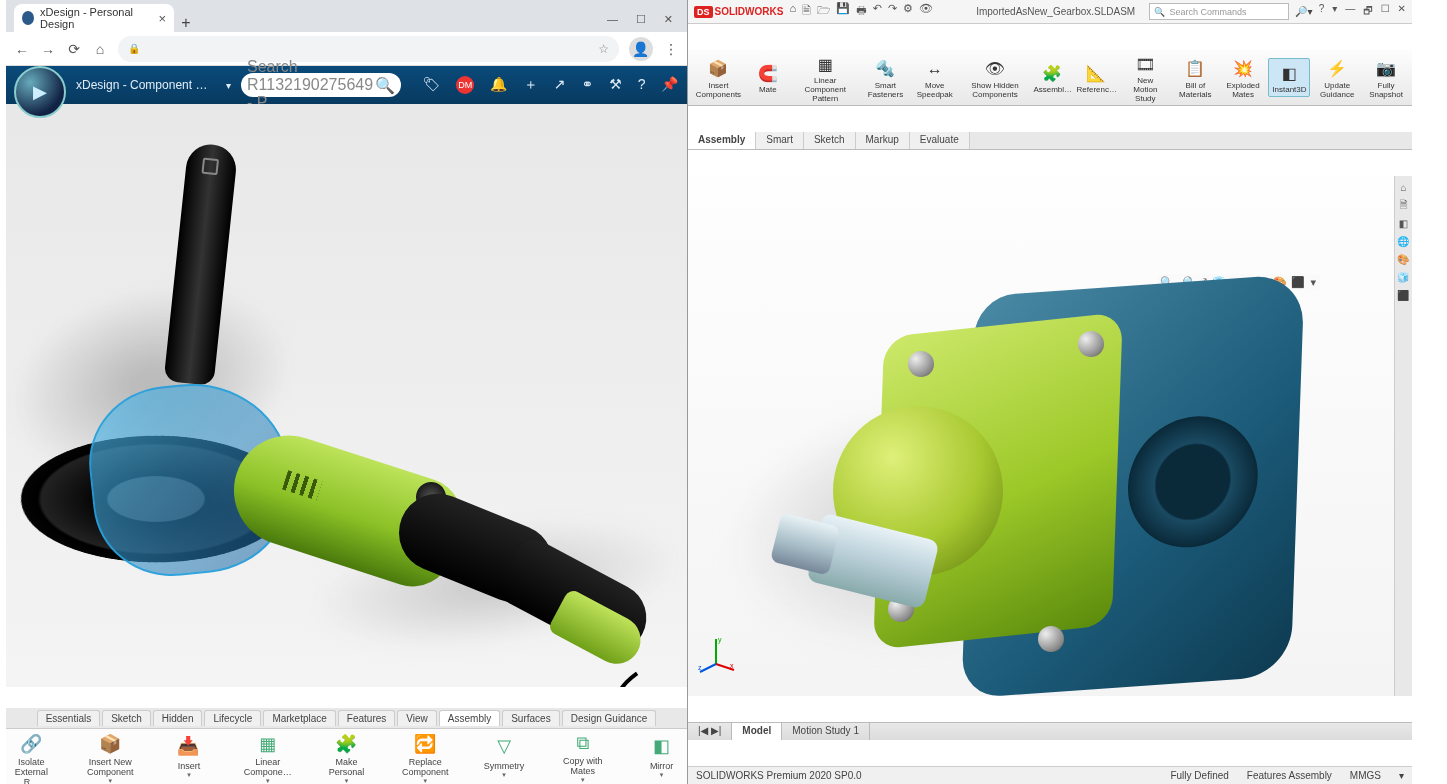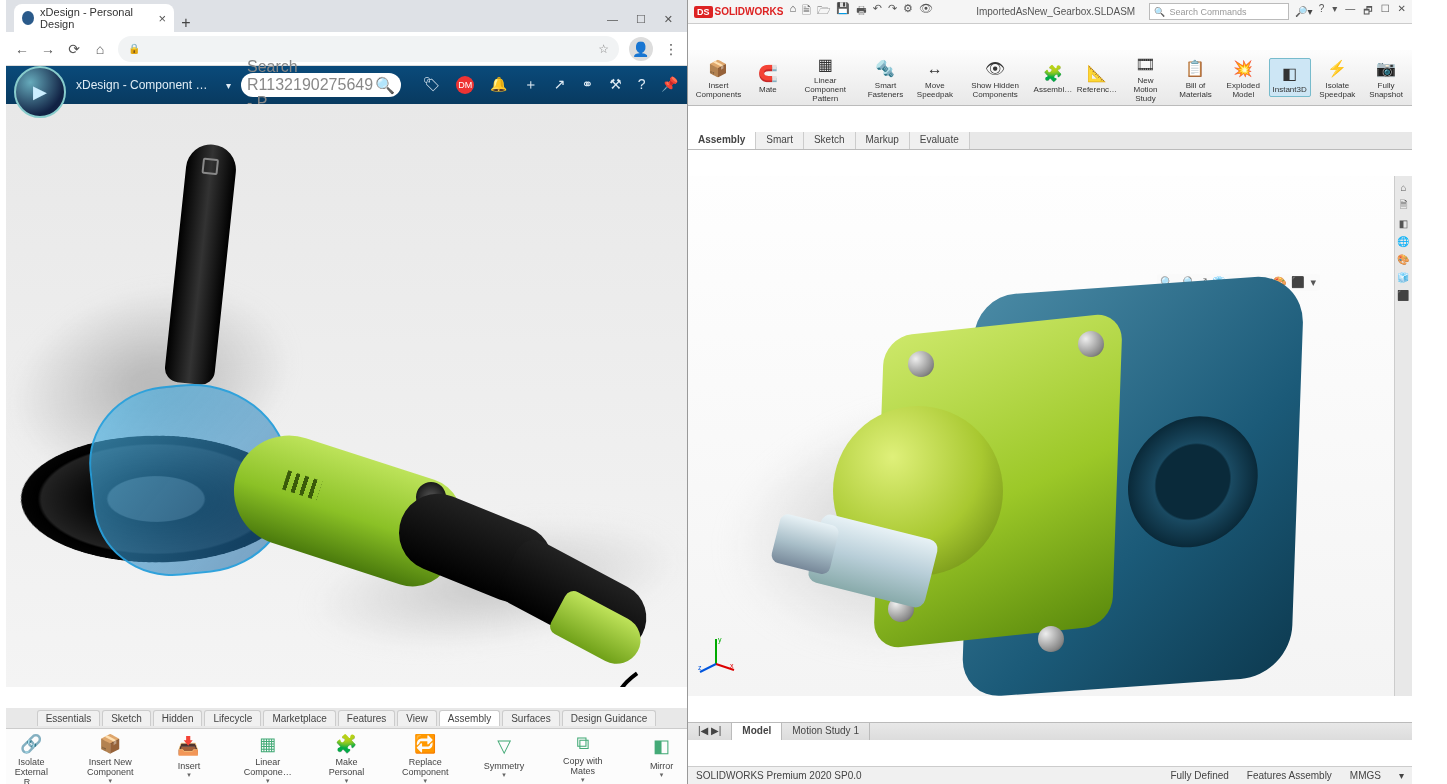--- a/index.html
+++ b/index.html
@@ -288,29 +288,29 @@
       <div class="rbtn">
         <div class="ri">🎞</div>
         <div>New Motion Study</div>
       </div>
       <div class="rbtn">
         <div class="ri">📋</div>
         <div>Bill of Materials</div>
       </div>
       <div class="rbtn">
         <div class="ri">💥</div>
-        <div>Exploded Model</div>
+        <div>Exploded Mates</div>
       </div>
       <div class="rbtn active">
         <div class="ri">◧</div>
         <div>Instant3D</div>
       </div>
       <div class="rbtn">
         <div class="ri">⚡</div>
-        <div>Isolate Speedpak</div>
+        <div>Update Guidance</div>
       </div>
       <div class="rbtn">
         <div class="ri">📷</div>
         <div>Fully Snapshot</div>
       </div>
     </div>
   <div class="sw-tabs" id="sw-tabs">
       <div class="active">Assembly</div>
       <div>Smart</div>
       <div>Sketch</div>

